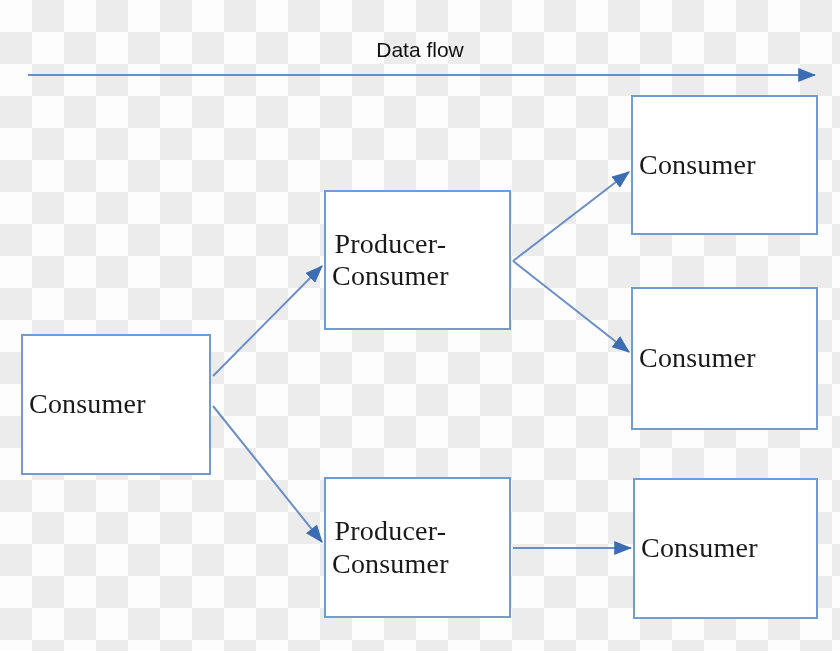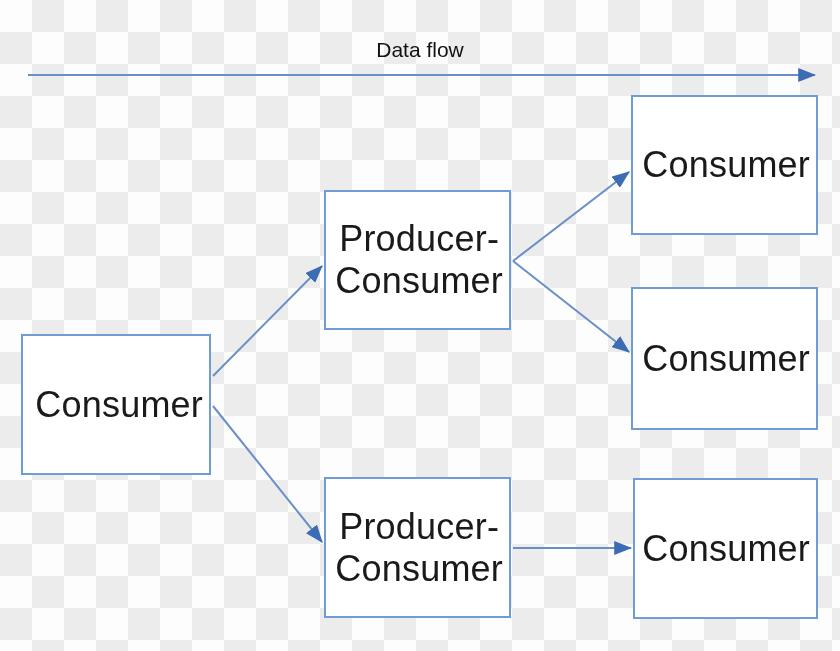--- a/index.html
+++ b/index.html
@@ -28,27 +28,27 @@
     width: 840px;
     height: 651px;
   }
   .node {
     position: absolute;
     box-sizing: border-box;
     background: #ffffff;
     border: 2px solid #6f9dd3;
     display: flex;
     align-items: center;
-    justify-content: flex-end;
+    justify-content: flex-start;
     text-align: center;
     color: #1a1a1a;
-    font-size: 36px;
+    font-size: 28px;
     line-height: 1.16;
     letter-spacing: 0.2px;
-    font-family: Liberation Sans, sans-serif;
+    font-family: Liberation Serif, serif;
   }
   .node .label {
     display: block;
     padding: 0 6px;
     white-space: pre-line;
   }
   #flow-label {
     position: absolute;
     left: 0;
     top: 38px;

